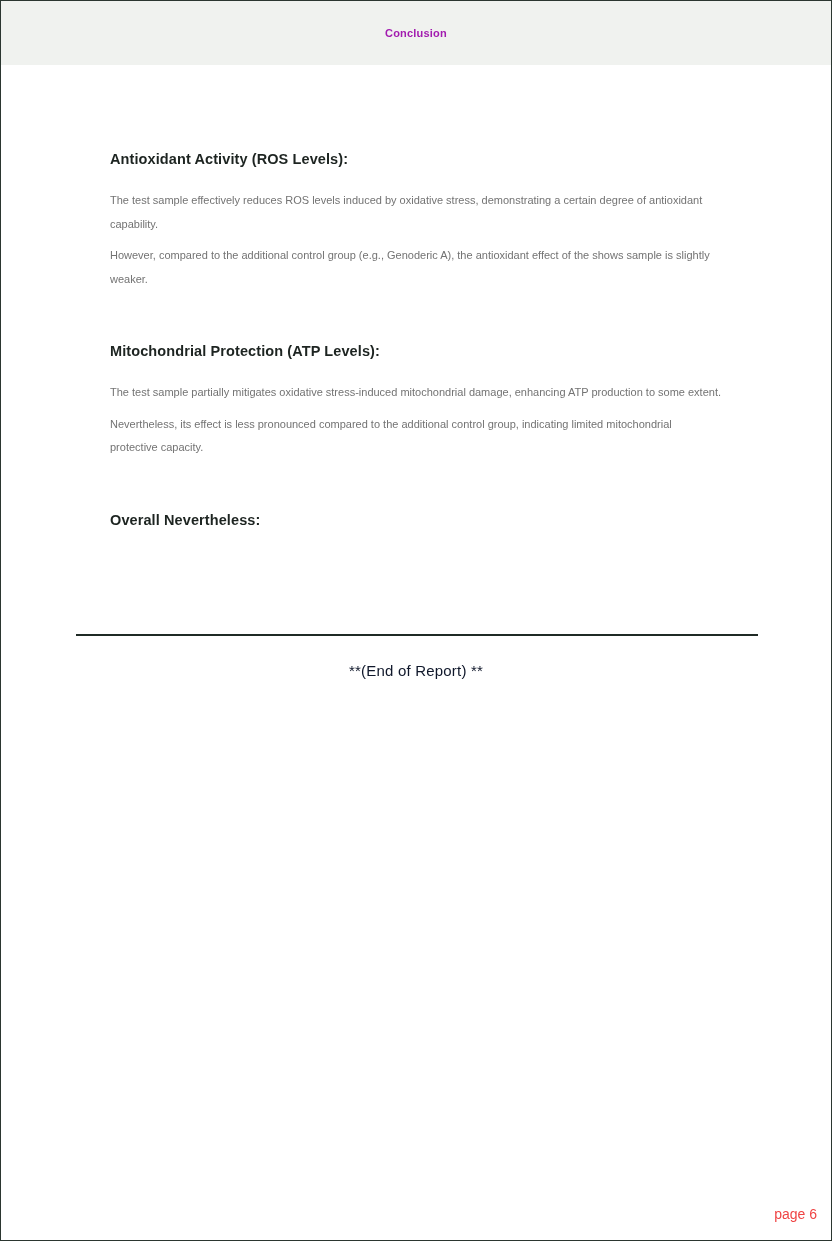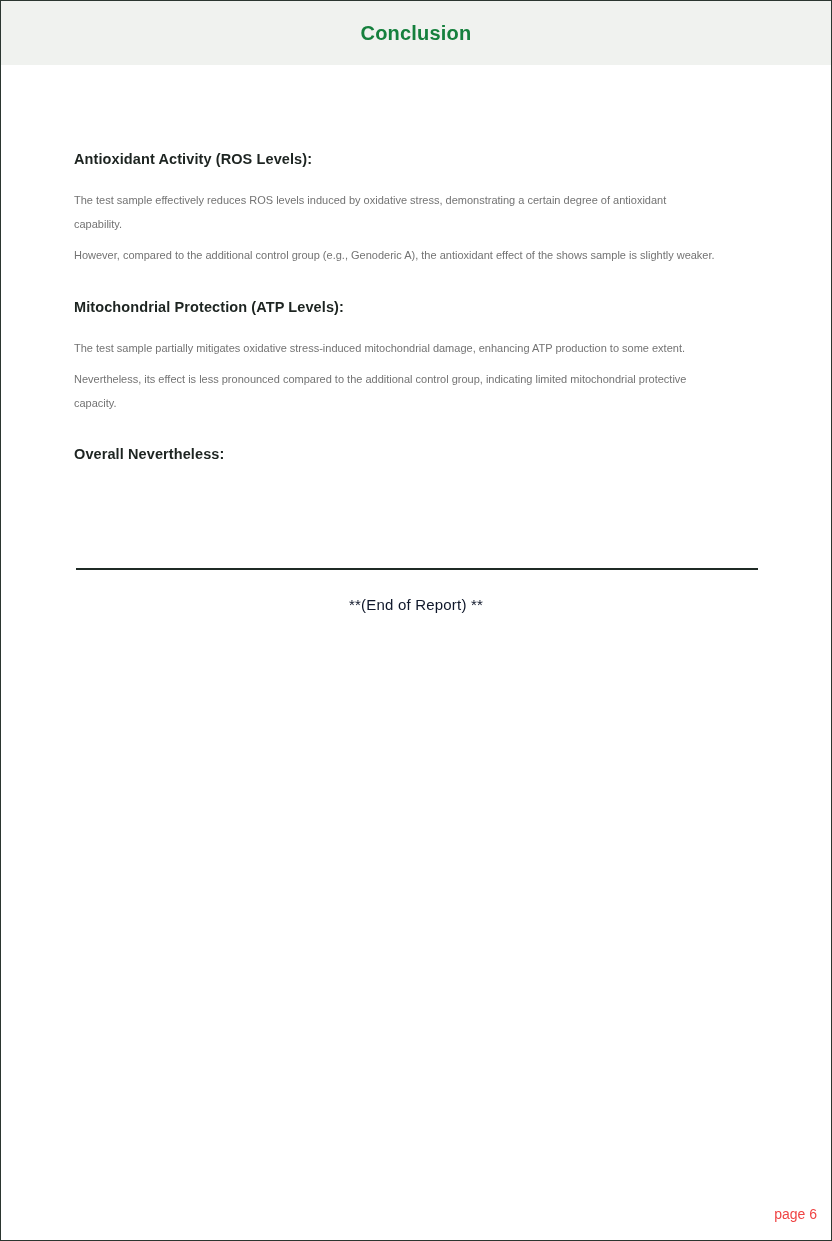--- a/index.html
+++ b/index.html
@@ -22,37 +22,37 @@
   }
   .page-header {
     height: 64px;
     background: #f0f2ef;
     display: flex;
     align-items: center;
     justify-content: center;
     box-sizing: border-box;
   }
   .page-header-title {
-    font-size: 20px;
+    font-size: 11px;
     font-weight: bold;
-    color: #15803d;
+    color: #a21caf;
     letter-spacing: 0.2px;
   }
   .content {
-    padding: 0 73px;
+    padding: 0 109px;
     box-sizing: border-box;
   }
   .section {
     margin: 0;
   }
   .section-gap-top {
     height: 84px;
   }
   .section + .section {
-    margin-top: 29px;
+    margin-top: 50px;
   }
   .section-heading {
     font-size: 14.5px;
     font-weight: bold;
     color: #1d2421;
     letter-spacing: 0.1px;
     margin: 0 0 20px 0;
     line-height: 1.4;
   }
   .para {

